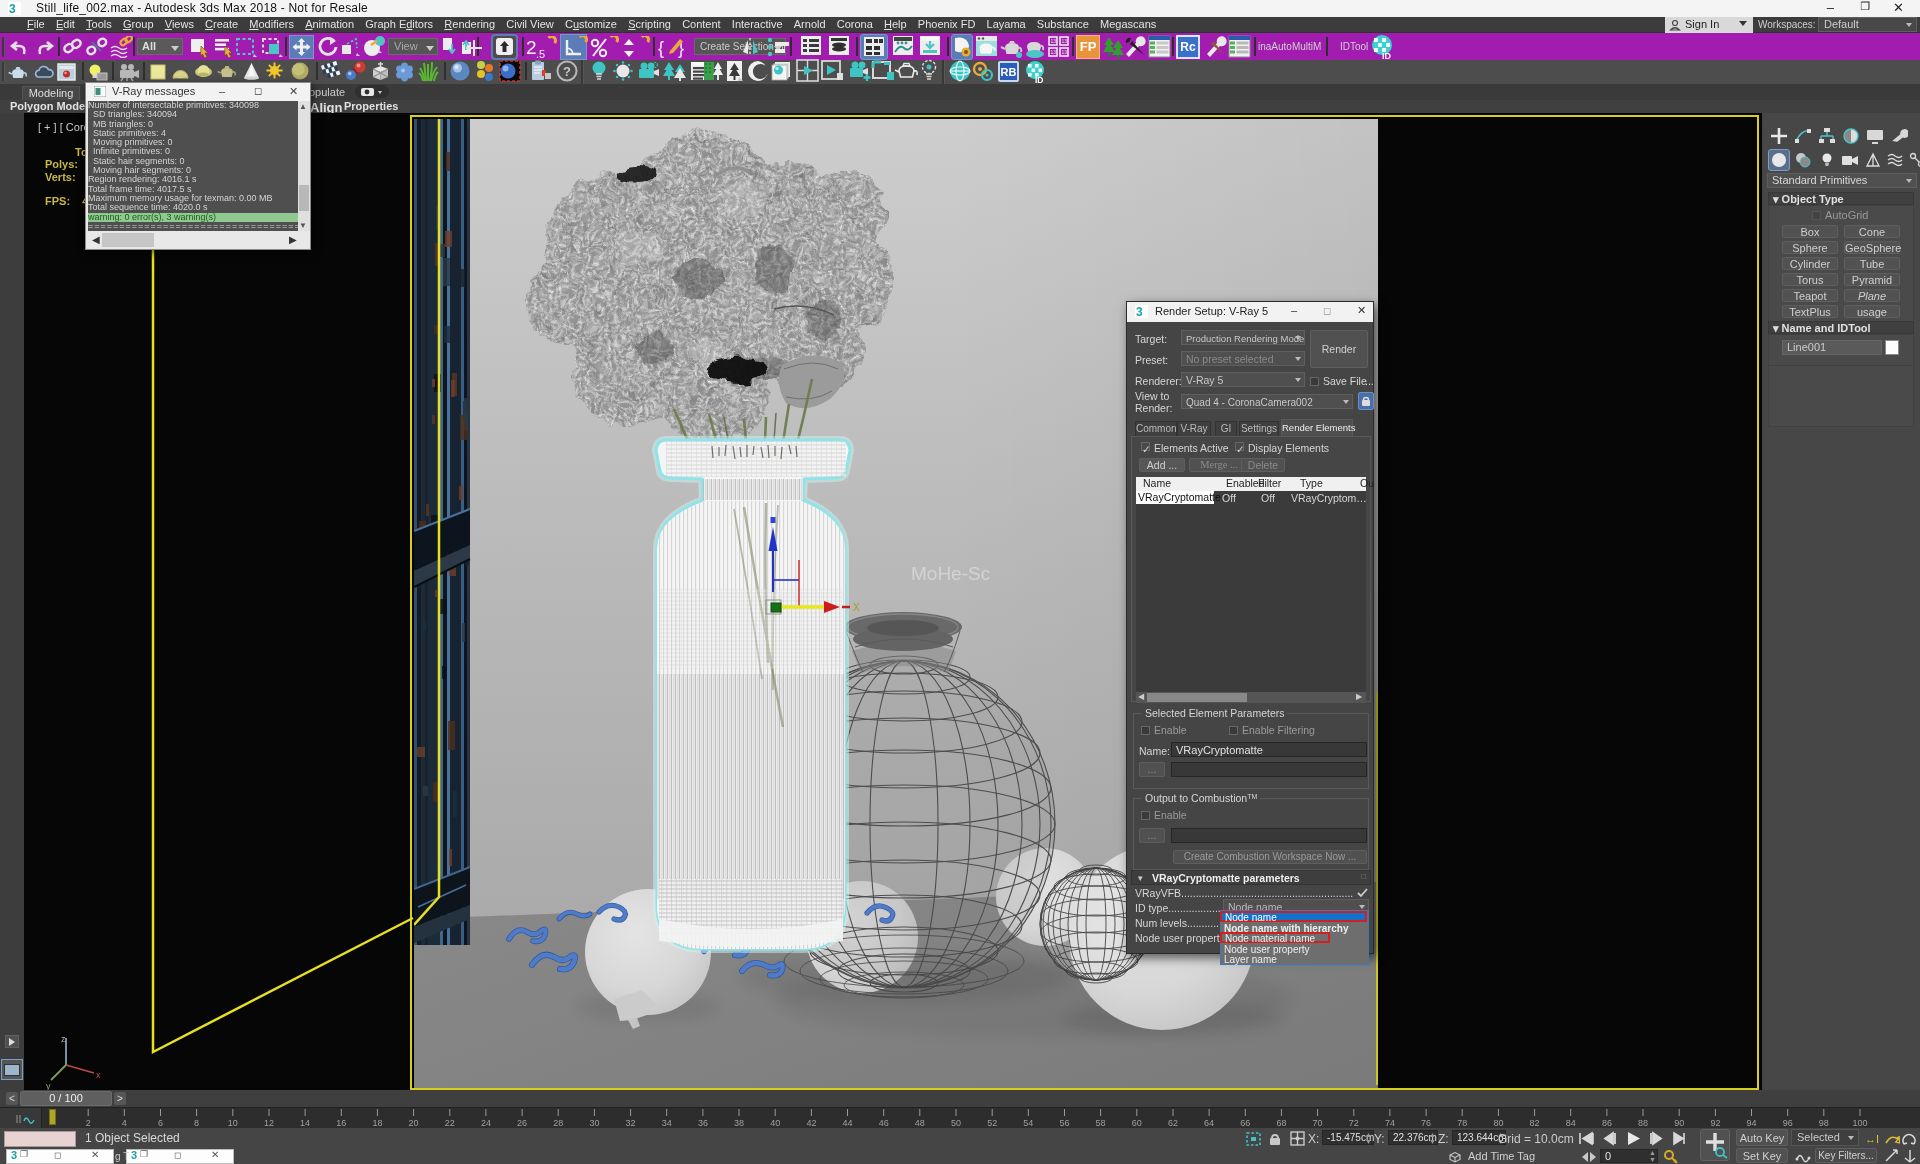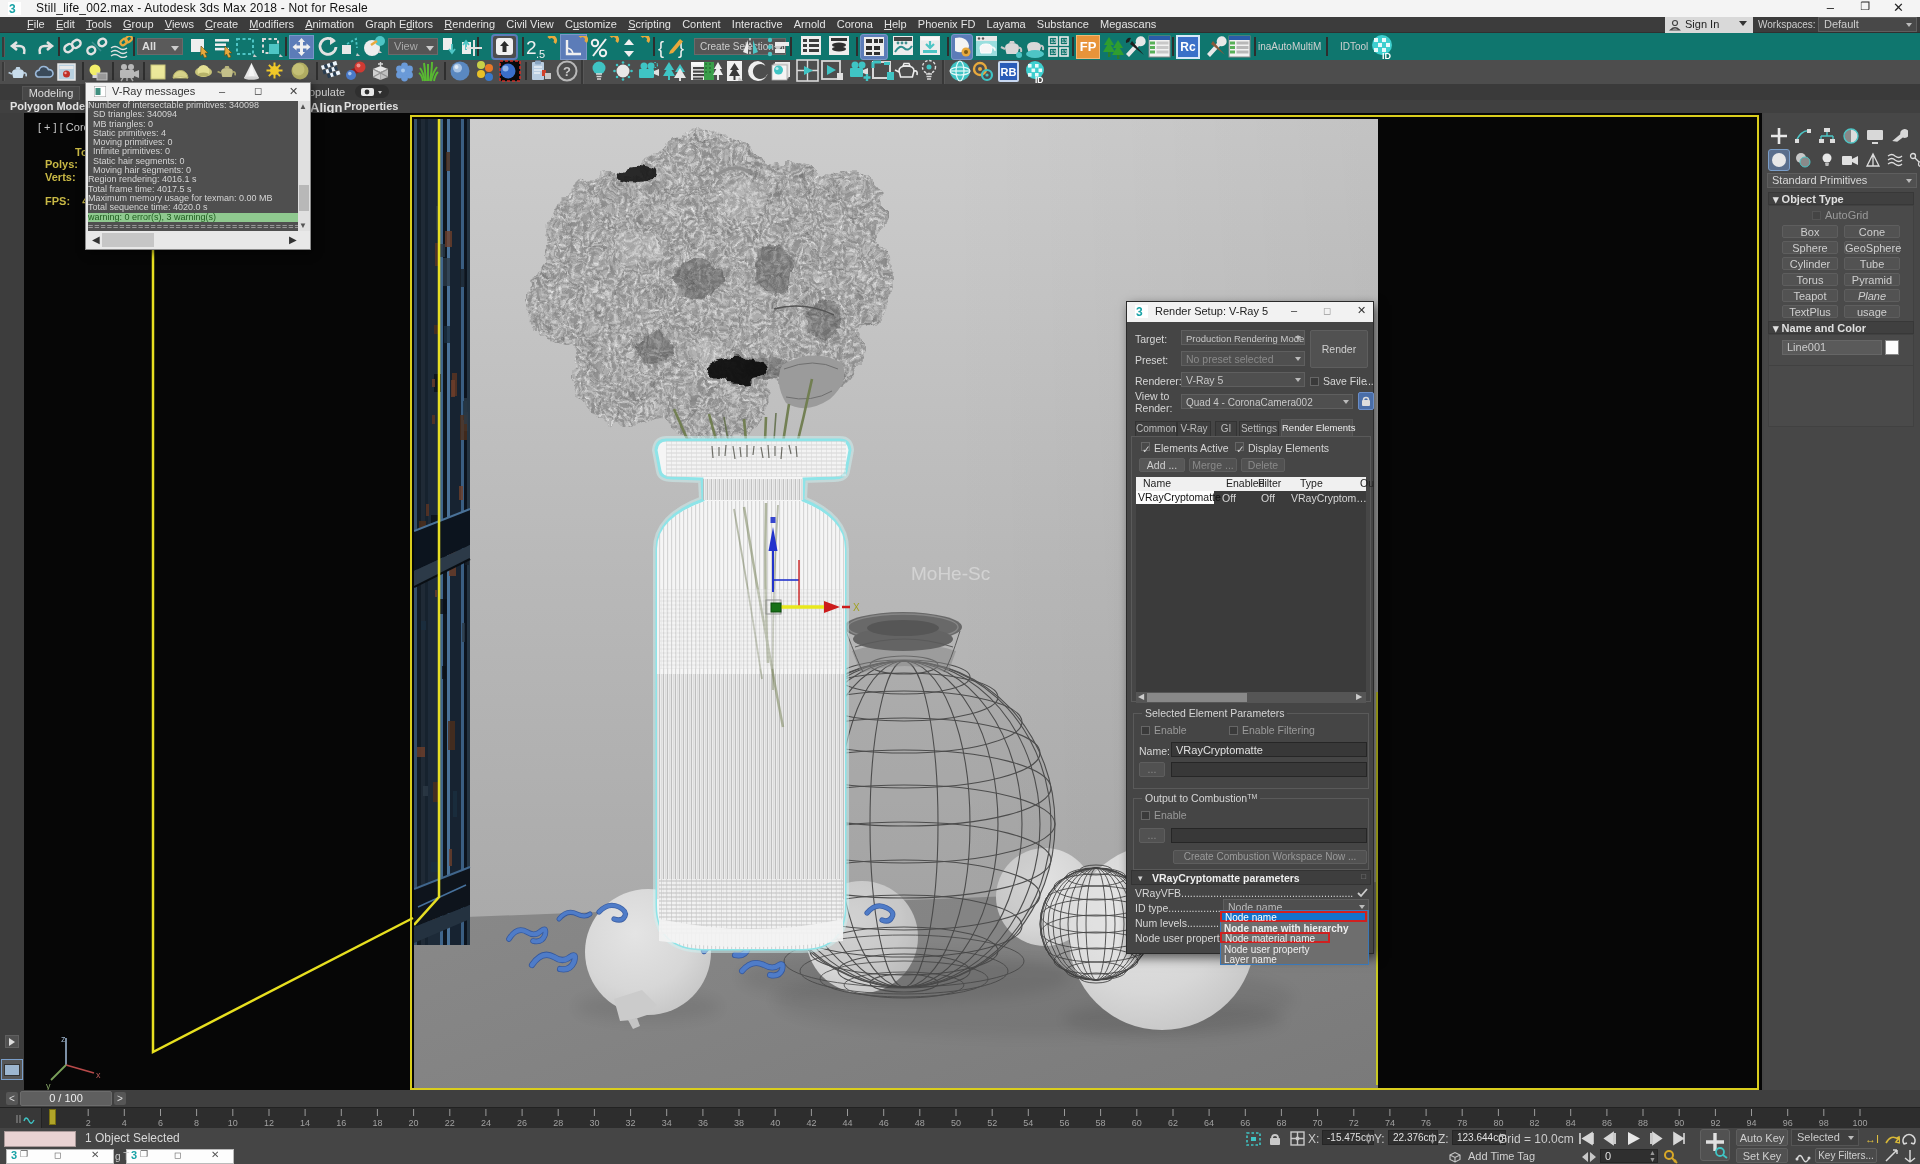--- a/index.html
+++ b/index.html
@@ -10,21 +10,21 @@
   
   #titlebar { left:0; top:0; width:1920px; height:17px; background:#f4f4f4; color:#111;
     font-size:12px; }
   #titlebar .ttext { position:absolute; left:36px; top:1px; letter-spacing:0.2px;}
   .winbtn { position:absolute; top:0px; color:#222; font-size:13px; }
   
   #menubar { left:0; top:17px; width:1920px; height:16px; background:#3c3c3c; color:#e4e4e4;
     font-size:12px; border-bottom:1px solid #303030;}
   #menubar u { text-decoration:underline; }
   
-  #toolbar1 { left:0; top:33px; width:1920px; height:27px; background:#0f766e; }
+  #toolbar1 { left:0; top:33px; width:1920px; height:27px; background:#a21caf; }
   #toolbar2 { left:0; top:60px; width:1920px; height:24px; background:#4d4d4d; }
   .sep1 { position:absolute; top:4px; width:2px; height:19px; background:#2e2e2e; }
   .sep2 { position:absolute; top:2px; width:2px; height:18px; background:#2e2e2e; }
   .combo { position:absolute; background:#5a5a5a; border:1px solid #6a6a6a; color:#ddd;
     font-size:11px; }
   .combo .arr { position:absolute; right:3px; top:45%; width:0; height:0;
     border-left:4px solid transparent; border-right:4px solid transparent; border-top:5px solid #ccc; }
   
   #ribbon { left:0; top:84px; width:1920px; height:29px; background:#3a3a3a; color:#d6d6d6; font-size:12px; }
   
@@ -1160,21 +1160,21 @@
 <div class="objbtn" style="left:18px;top:128px;">Sphere</div>
 <div class="objbtn" style="left:80px;top:128px;">GeoSphere</div>
 <div class="objbtn" style="left:18px;top:144px;">Cylinder</div>
 <div class="objbtn" style="left:80px;top:144px;">Tube</div>
 <div class="objbtn" style="left:18px;top:160px;">Torus</div>
 <div class="objbtn" style="left:80px;top:160px;">Pyramid</div>
 <div class="objbtn" style="left:18px;top:176px;">Teapot</div>
 <div class="objbtn" style="left:80px;top:176px;font-style:italic;">Plane</div>
 <div class="objbtn" style="left:18px;top:192px;">TextPlus</div>
 <div class="objbtn" style="left:80px;top:192px;">usage</div>
-<div class="rollhead" style="top:208px;"><span style="margin-left:4px;">▾</span>&nbsp;<b>Name and Color</b></div>
+<div class="rollhead" style="top:208px;"><span style="margin-left:4px;">▾</span>&nbsp;<b>Name and IDTool</b></div>
 <div class="abs" style="left:4px;top:221px;width:146px;height:32px;background:#4a4a4a;border:1px solid #414141;"></div>
 <div class="abs" style="left:18px;top:227px;width:100px;height:15px;background:#5a5a5a;border:1px solid #666;color:#ccc;font-size:11px;">
         <span class="abs" style="left:4px;top:0;">Line001</span>
       </div>
 <div class="abs" style="left:121px;top:227px;width:14px;height:15px;background:#fdfdfd;border:1px solid #888;"></div>
 </div>
 
 <div id="timeslider" class="abs">
   <div class="abs" style="left:6px;top:2px;width:12px;height:13px;background:#565656;border-radius:2px;color:#ddd;font-size:10px;text-align:center;line-height:13px;">&lt;</div>
   <div class="abs" style="left:20px;top:1px;width:92px;height:15px;background:#5f5f5f;border:1px solid #6c6c6c;border-radius:2px;color:#efefef;font-size:11px;text-align:center;line-height:13px;">0 / 100</div>
@@ -1487,21 +1487,21 @@
       </svg>
 <div class="abs" style="left:8px;top:119px;width:42px;height:15px;background:#3f3f3f;border:1px solid #333;border-bottom:none;color:#bbb;text-align:center;font-size:10px;line-height:14px;">Common</div>
 <div class="abs" style="left:50px;top:119px;width:34px;height:15px;background:#3f3f3f;border:1px solid #333;border-bottom:none;color:#bbb;text-align:center;font-size:10px;line-height:14px;">V-Ray</div>
 <div class="abs" style="left:88px;top:119px;width:22px;height:15px;background:#3f3f3f;border:1px solid #333;border-bottom:none;color:#bbb;text-align:center;font-size:10px;line-height:14px;">GI</div>
 <div class="abs" style="left:112px;top:119px;width:40px;height:15px;background:#3f3f3f;border:1px solid #333;border-bottom:none;color:#bbb;text-align:center;font-size:10px;line-height:14px;">Settings</div>
 <div class="abs" style="left:154px;top:117px;width:72px;height:17px;background:#4f4f4f;border:1px solid #5a5a5a;border-bottom:none;color:#eee;text-align:center;font-size:9.5px;line-height:16px;white-space:nowrap;">Render Elements</div>
 <div class="abs" style="left:4px;top:134px;width:240px;height:266px;border:1px solid #5a5a5a;background:#464646;"></div>
 <span class="abs" style="left:14px;top:140px;"><span class="chk" style="background:#4a4a4a;">✓</span>Elements Active</span>
 <span class="abs" style="left:108px;top:140px;"><span class="chk" style="background:#4a4a4a;">✓</span>Display Elements</span>
 <div class="rbtn" style="left:12px;top:156px;width:46px;height:14px;background:#575757;">Add ...</div>
-<div class="rbtn" style="left:62px;top:156px;width:48px;height:14px;color:#8a8a8a;">Merge ...</div>
+<div class="rbtn" style="left:62px;top:156px;width:60px;height:14px;color:#8a8a8a;font-family:Liberation Serif, serif;">Merge ...</div>
 <div class="rbtn" style="left:114px;top:156px;width:44px;height:14px;color:#8a8a8a;">Delete</div>
 <div class="abs" style="left:9px;top:175px;width:230px;height:215px;background:#3b3b3b;"></div>
 <div class="abs" style="left:9px;top:175px;width:230px;height:14px;background:#f0f0f0;color:#222;font-size:10.5px;">
         <span class="abs" style="left:7px;">Name</span>
         <span class="abs" style="left:90px;">Enabled</span>
         <span class="abs" style="left:122px;">Filter</span>
         <span class="abs" style="left:164px;">Type</span>
         <span class="abs" style="left:224px;">Ou</span>
       </div>
 <div class="abs" style="left:9px;top:189px;width:78px;height:13px;background:#fdfdfd;color:#111;font-size:10.5px;">

